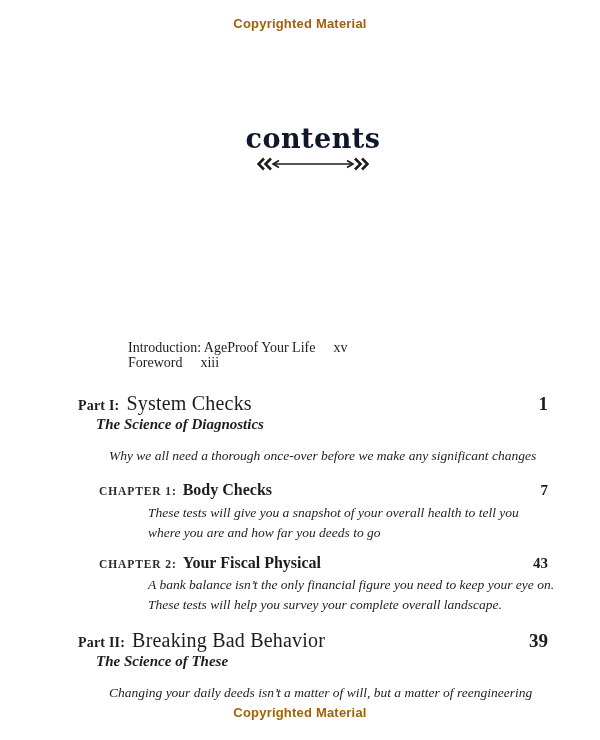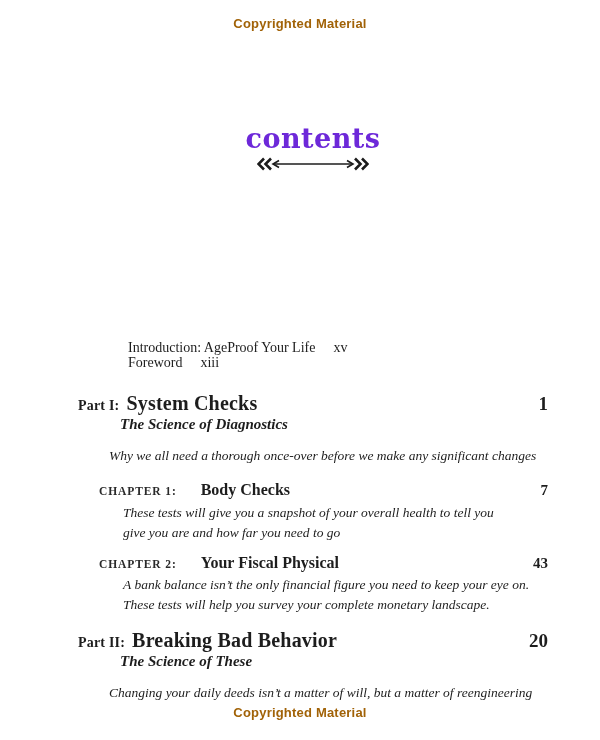--- a/index.html
+++ b/index.html
@@ -35,21 +35,21 @@
     left: 26px;
     width: 574px;
     text-align: center;
   }
   .toc-title {
     margin: 0;
     font-family: "DejaVu Serif", "Liberation Serif", serif;
     font-weight: 700;
     font-size: 27px;
     line-height: 30px;
-    color: #6d28d9;
+    color: #0f172a;
     letter-spacing: 0.5px;
   }
   .ornament { display: block; margin: 3px auto 0 auto; }
 
   
   .toc-body {
     position: absolute;
     top: 333px;
     left: 78px;
     width: 470px;
@@ -72,50 +72,50 @@
 
   .part-head { line-height: 22px; }
   .part-prefix {
     font-size: 14px;
     font-weight: 700;
     margin-right: 7px;
     letter-spacing: 0.2px;
   }
   .part-title {
     font-size: 20px;
-    font-weight: 700;
+    font-weight: 400;
     letter-spacing: 0.2px;
     text-align: right;
   }
   .part-page {
     margin-left: auto;
     font-size: 19px;
     font-weight: 700;
   }
 
   .chapter-head { line-height: 18px; margin-left: 21px; }
   .ch-prefix {
     font-size: 11.5px;
     font-weight: 600;
     letter-spacing: 0.9px;
     color: #2a2a2a;
-    margin-right: 24px;
+    margin-right: 6px;
   }
   .ch-title {
     font-size: 16px;
     font-weight: 700;
   }
   .ch-page {
     margin-left: auto;
     font-size: 15px;
     font-weight: 700;
   }
 
   .subtitle {
-    margin-left: 42px;
+    margin-left: 18px;
     font-size: 15px;
     font-weight: 700;
     font-style: italic;
     line-height: 15px;
     white-space: nowrap;
   }
   .part-desc {
     margin-left: 31px;
     margin-top: 16px;
     font-style: italic;
@@ -124,21 +124,21 @@
     white-space: nowrap;
   }
   .ch-desc {
     margin-left: 45px;
     font-style: italic;
     font-size: 13.5px;
     white-space: nowrap;
   }
   .ch-desc-1 { margin-top: 3px; }
   .ch-desc-2 { margin-top: 2px; }
-  .ch-desc .desc-line { line-height: 20px; }
+  .ch-desc .desc-line { line-height: 20px; margin-left: 25px; }
 </style>
 </head>
 <body>
 
 <div class="page">
 
   <div class="copyright copyright-top">Copyrighted Material</div>
 
   <header class="toc-header">
     <h1 class="toc-title">contents</h1>
@@ -174,41 +174,41 @@
     </section>
 
     <section class="entry mt-c1">
       <div class="head chapter-head">
         <span class="ch-prefix">CHAPTER 1:</span>
         <span class="ch-title">Body Checks</span>
         <span class="ch-page">7</span>
       </div>
       <div class="ch-desc ch-desc-1">
         <div class="desc-line">These tests will give you a snapshot of your overall health to tell you</div>
-        <div class="desc-line">give you are and how far you need to go</div>
+        <div class="desc-line">where you are and how far you deeds to go</div>
       </div>
     </section>
 
     <section class="entry mt-c2">
       <div class="head chapter-head">
         <span class="ch-prefix">CHAPTER 2:</span>
         <span class="ch-title">Your Fiscal Physical</span>
         <span class="ch-page">43</span>
       </div>
       <div class="ch-desc ch-desc-2">
         <div class="desc-line">A bank balance isn’t the only financial figure you need to keep your eye on.</div>
-        <div class="desc-line">These tests will help you survey your complete monetary landscape.</div>
+        <div class="desc-line">These tests will help you survey your complete overall landscape.</div>
       </div>
     </section>
 
     <section class="entry mt-p2">
       <div class="head part-head">
         <span class="part-prefix">Part II:</span>
         <span class="part-title">Breaking Bad Behavior</span>
-        <span class="part-page">20</span>
+        <span class="part-page">39</span>
       </div>
       <div class="subtitle">The Science of These</div>
       <div class="part-desc">Changing your daily deeds isn’t a matter of will, but a matter of reengineering</div>
     </section>
 
   </main>
 
   <div class="copyright copyright-bottom">Copyrighted Material</div>
 
 </div>

